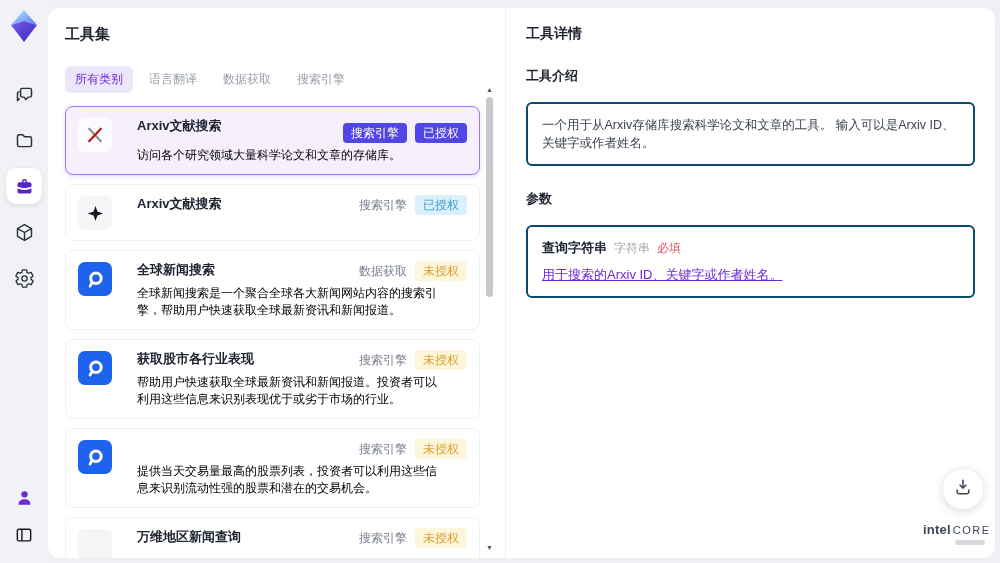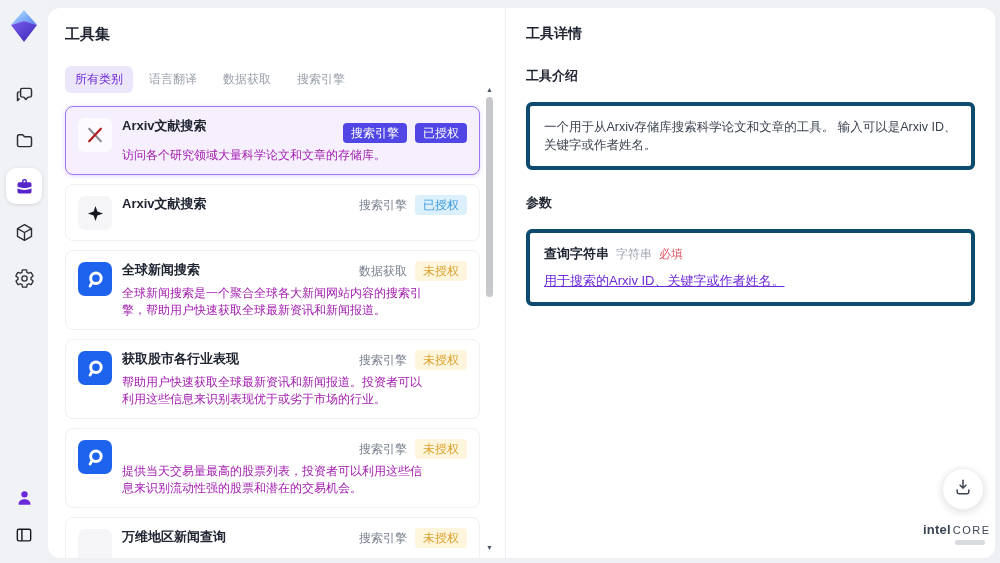--- a/index.html
+++ b/index.html
@@ -34,21 +34,21 @@
 
   
   .list-pane { width:457px; padding:17px 0 0 17px; position:relative; flex-shrink:0; }
   .page-title { font-size:15px; font-weight:bold; margin-bottom:22px; }
   .tabs { display:flex; align-items:center; gap:6px; margin-bottom:13px; }
   .tab { font-size:12px; color:#9aa0ab; padding:5px 10px; border-radius:6px; cursor:pointer; white-space:nowrap; }
   .tab.active { background:#ece6fb; color:#6d28d9; }
 
   .tool-list { width:415px; }
   .tool-card {
-    display:flex; gap:10px; background:#fff;
+    display:flex; gap:25px; background:#fff;
     border:1px solid #f0f0f3; border-radius:8px;
     padding:10px 12px; margin-bottom:9px; cursor:pointer;
   }
   .tool-card.selected {
     background:#f6f0fe; border:1px solid #9b78f2;
     box-shadow:0 1px 4px rgba(123,92,240,.25);
   }
   .tool-icon {
     width:34px; height:34px; border-radius:7px; flex-shrink:0;
     display:flex; align-items:center; justify-content:center;
@@ -58,36 +58,36 @@
   .icon-blue-magnifier { background:#1d63ed !important; }
   .tool-body { flex:1; min-width:0; }
   .tool-head { display:flex; align-items:flex-start; }
   .tool-name { font-size:13px; font-weight:bold; color:#202532; line-height:17px; }
   .tool-tags { margin-left:auto; display:flex; align-items:center; flex-shrink:0; padding-left:10px; }
   .tag { font-size:12px; line-height:14px; padding:3px 8px; border-radius:4px; margin-left:8px; white-space:nowrap; }
   .tag.cat-plain { color:#7a8190; padding:3px 0; }
   .tag.filled { background:#4f46e5; color:#fff; }
   .tag.auth-blue { background:#dcf0fc; color:#3d9bd9; }
   .tag.auth-orange { background:#fdf5dc; color:#dba22e; }
-  .tool-desc { font-size:12px; color:#a21caf; line-height:17px; margin-top:4px; max-width:300px; }
+  .tool-desc { font-size:12px; color:#000000; line-height:17px; margin-top:4px; max-width:300px; }
   .tool-card.selected .tool-desc { max-width:270px; }
   .tool-card.selected .tool-tags .tag { margin-top:6px; }
 
   
   .vscroll { position:absolute; right:11px; top:77px; bottom:6px; width:9px; }
   .vs-up, .vs-down { position:absolute; left:0; width:9px; height:9px; color:#4b5563; font-size:7px; line-height:9px; text-align:center; }
   .vs-up { top:0; } .vs-down { bottom:0; }
   .vs-thumb { position:absolute; left:1px; top:12px; width:7px; height:200px; border-radius:4px; background:#c6c8cc; }
 
   
   .detail-pane { flex:1; border-left:1px solid #eceef1; padding:17px 20px 0 20px; }
   .detail-title { font-size:14px; font-weight:bold; margin-bottom:24px; }
   .section-h { font-size:13px; font-weight:bold; margin-bottom:17px; }
   .info-box {
-    border:4px solid #0c4a6e; border-radius:6px; background:#fff;
+    border:2px solid #0c4a6e; border-radius:6px; background:#fff;
     padding:12px 14px; margin-bottom:24px;
   }
   .info-text { font-size:12.5px; color:#3b4250; line-height:18px; }
   .param-line { display:flex; align-items:baseline; margin-bottom:9px; }
   .param-name { font-size:13px; font-weight:bold; color:#1c2230; }
   .param-type { font-size:12px; color:#9aa0ab; margin-left:7px; }
   .param-req { font-size:12px; color:#e25563; margin-left:7px; }
   .param-desc { font-size:13px; color:#6d28d9;text-decoration:underline; }
 
   

